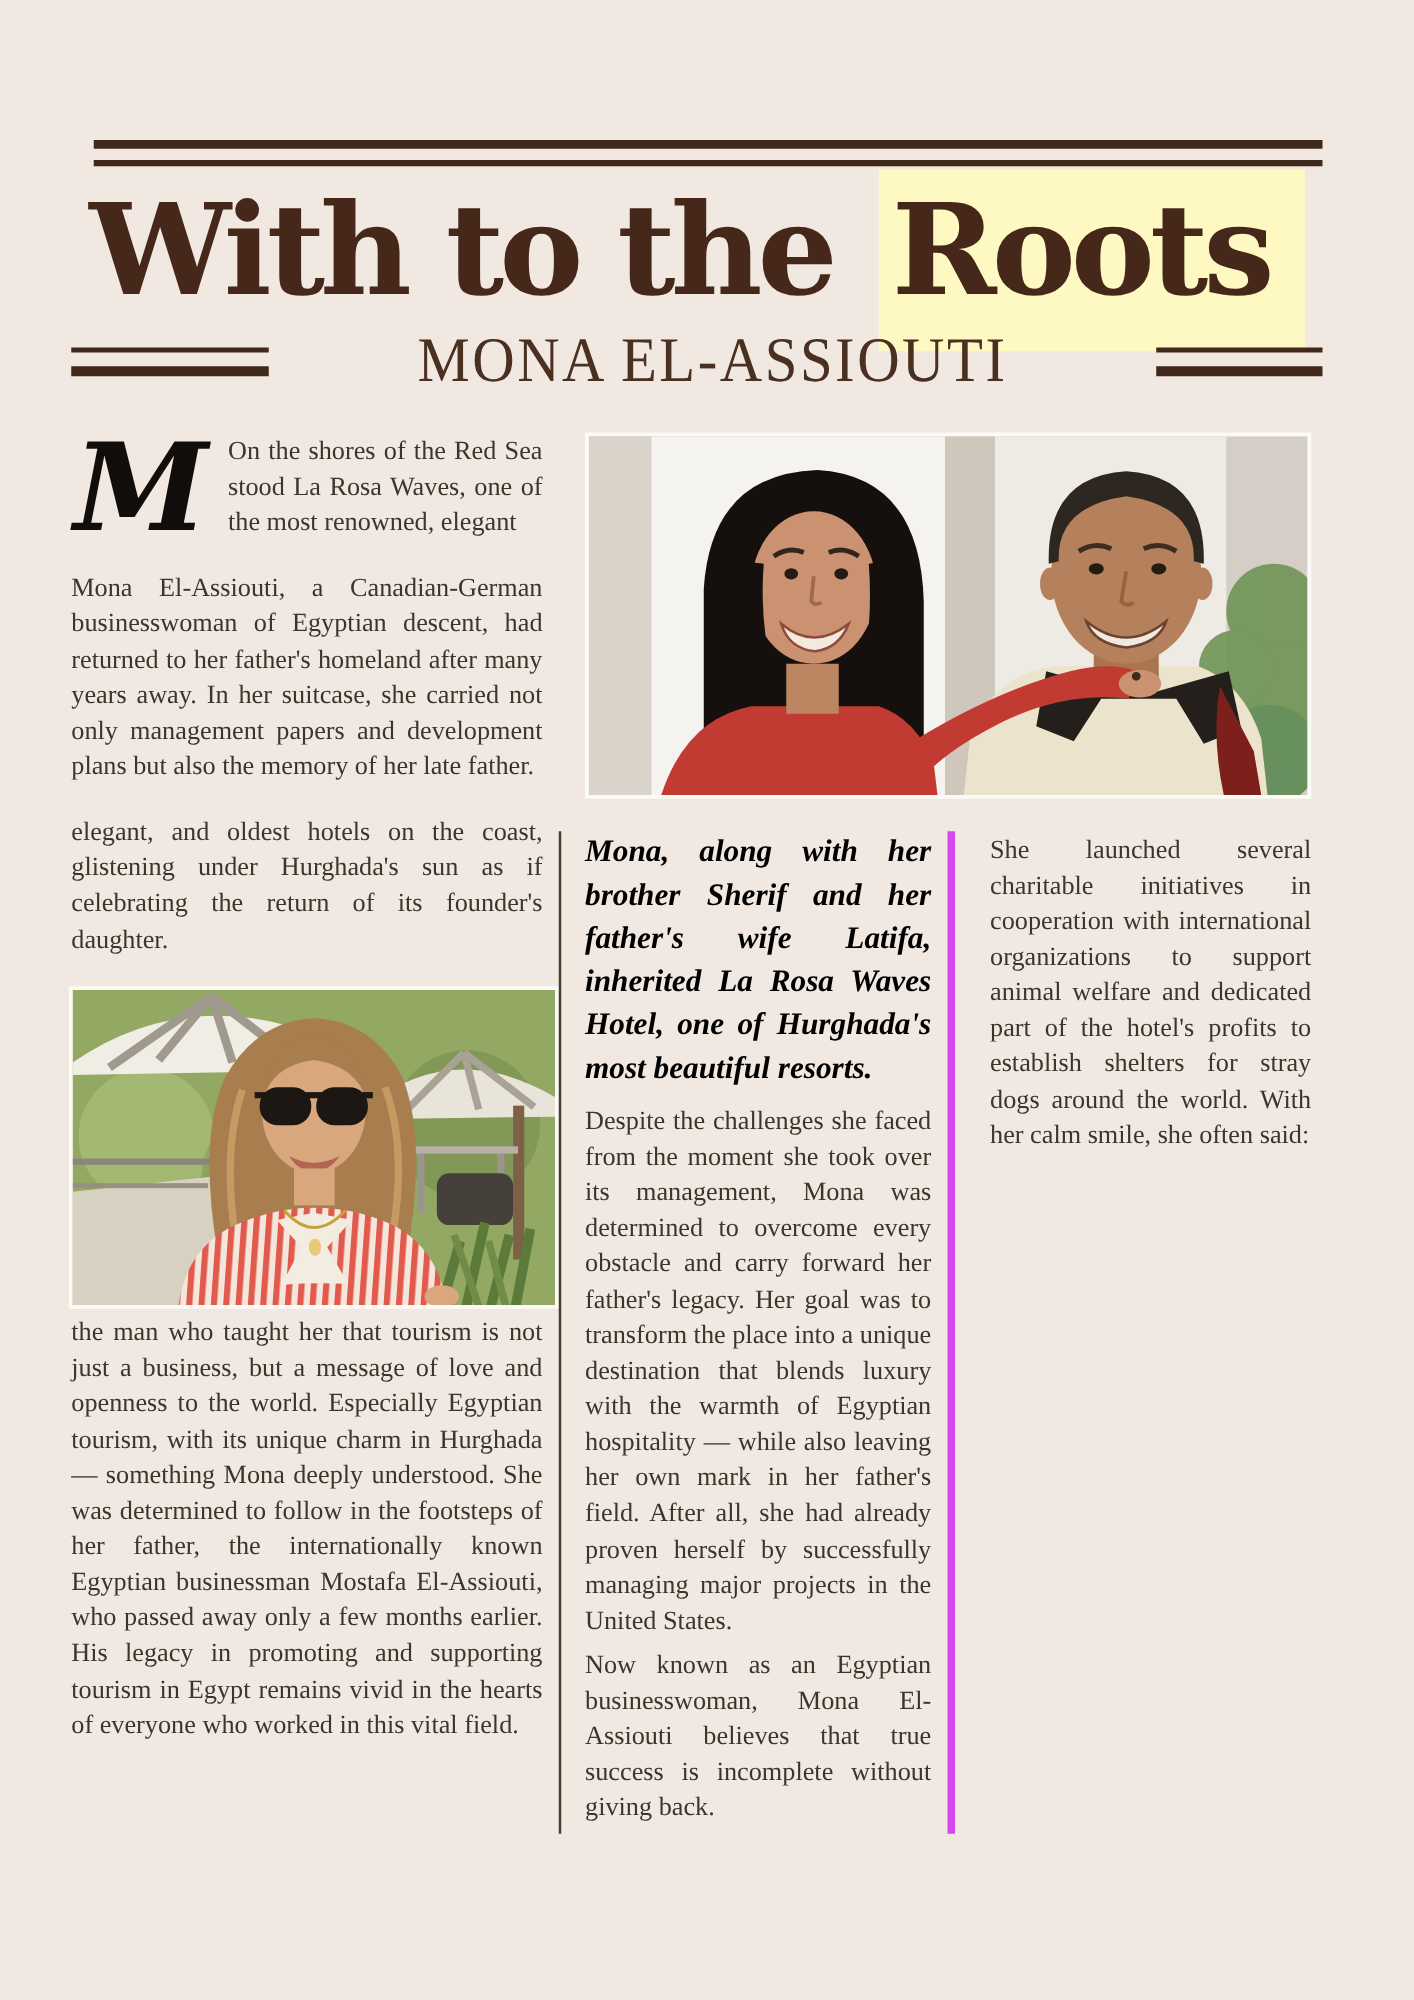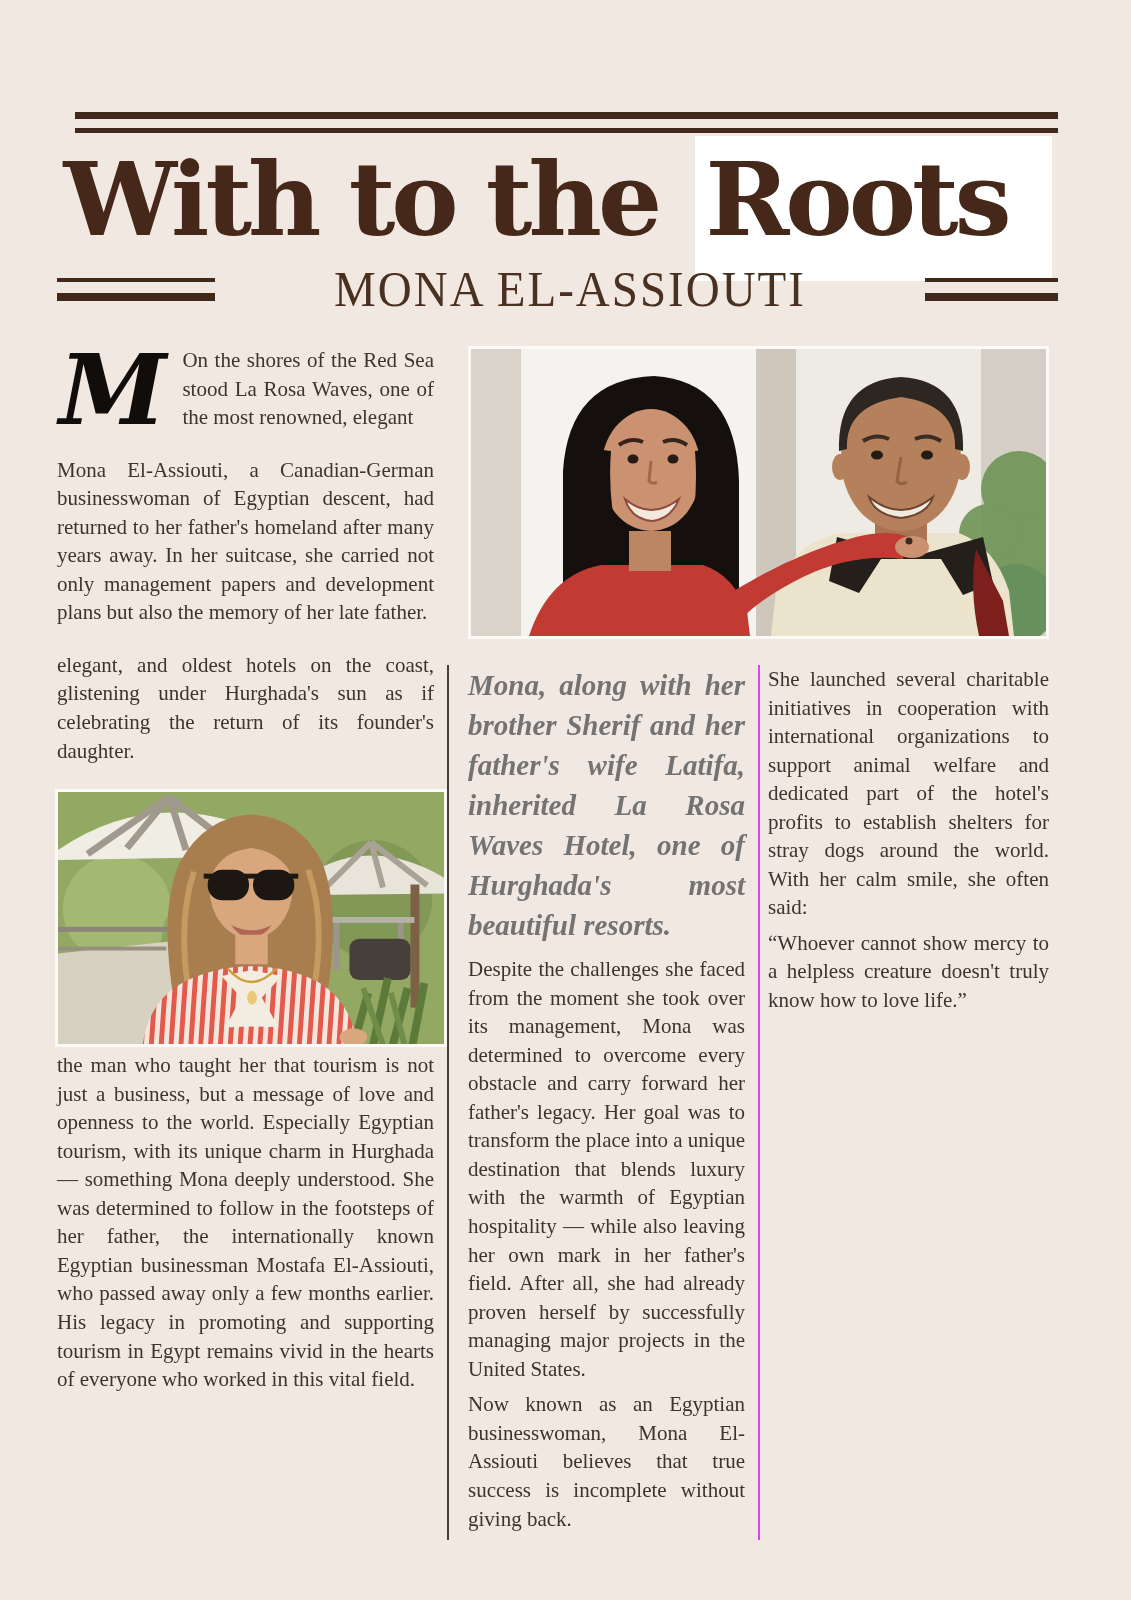--- a/index.html
+++ b/index.html
@@ -24,22 +24,22 @@
     font-family: "DejaVu Serif", serif;
     font-weight: 700;
     font-size: 101px;
     line-height: 1.0;
     letter-spacing: -4px;
     color: #46281a;
     white-space: nowrap;
   }
   .title .t1 { padding-right: 6px; }
   .title .hl {
-    background: #ffffff;
-    padding: 4px 44px 22px 10px;
+    background: #fef9c3;
+    padding: 4px 28px 22px 10px;
   }
 
   .sub-row {
     display: flex; align-items: center;
     margin-top: 12px;
   }
   .dbl { width: 158px; }
   .dbl .a { border-top: 4px solid #40281a; }
   .dbl .b { border-top: 8px solid #40281a; margin-top: 11px; }
   .dbl.right { width: 133px; }
@@ -65,22 +65,22 @@
     margin-left: 21px; margin-bottom: 26px;
     height: 293px;
   }
   .col2 {
     grid-column: 2; grid-row: 2;
     border-left: 2px solid #4a3d31;
     padding: 0 13px 0 19px;
   }
   .col3 {
     grid-column: 3; grid-row: 2;
-    border-left: 2px solid #d946ef;
-    padding-left: 8px;
+    border-left: 6px solid #d946ef;
+    padding-left: 28px;
   }
 
   p.body {
     margin: 0 0 24px 0;
     text-align: justify;
     font-size: 21px;
     line-height: 1.36;
     color: #3d352c;
   }
   .col2 p.body, .col3 p.body { margin-bottom: 7px; }
@@ -94,23 +94,23 @@
     line-height: 0.72;
     color: #100d0b;
     margin: 10px 16px 2px 2px;
   }
 
   .lead {
     margin: 0 0 10px 0;
     text-align: justify;
     font-weight: 700;
     font-style: italic;
-    font-size: 29px;
+    font-size: 25px;
     line-height: 1.38;
-    color: #737373;
+    color: #000000;
   }
 
   .photo {
     display: block;
     border: 3px solid #fbfaf7;
     overflow: hidden;
   }
   .photo svg { display: block; width: 100%; height: 100%; }
   .photo-top .photo { width: 100%; height: 100%; }
   .photo-inline {
@@ -254,17 +254,16 @@
     </div>
 
     <div class="col2">
       <p class="lead">Mona, along with her brother Sherif and her father's wife Latifa, inherited La Rosa Waves Hotel, one of Hurghada's most beautiful resorts.</p>
       <p class="body">Despite the challenges she faced from the moment she took over its management, Mona was determined to overcome every obstacle and carry forward her father's legacy. Her goal was to transform the place into a unique destination that blends luxury with the warmth of Egyptian hospitality — while also leaving her own mark in her father's field. After all, she had already proven herself by successfully managing major projects in the United States.</p>
       <p class="body">Now known as an Egyptian businesswoman, Mona El-Assiouti believes that true success is incomplete without giving back.</p>
     </div>
 
     <div class="col3">
       <p class="body">She launched several charitable initiatives in cooperation with international organizations to support animal welfare and dedicated part of the hotel's profits to establish shelters for stray dogs around the world. With her calm smile, she often said:</p>
-      <p class="body">“Whoever cannot show mercy to a helpless creature doesn't truly know how to love life.”</p>
     </div>
 
   </div>
 </div>
 
 </body></html>

